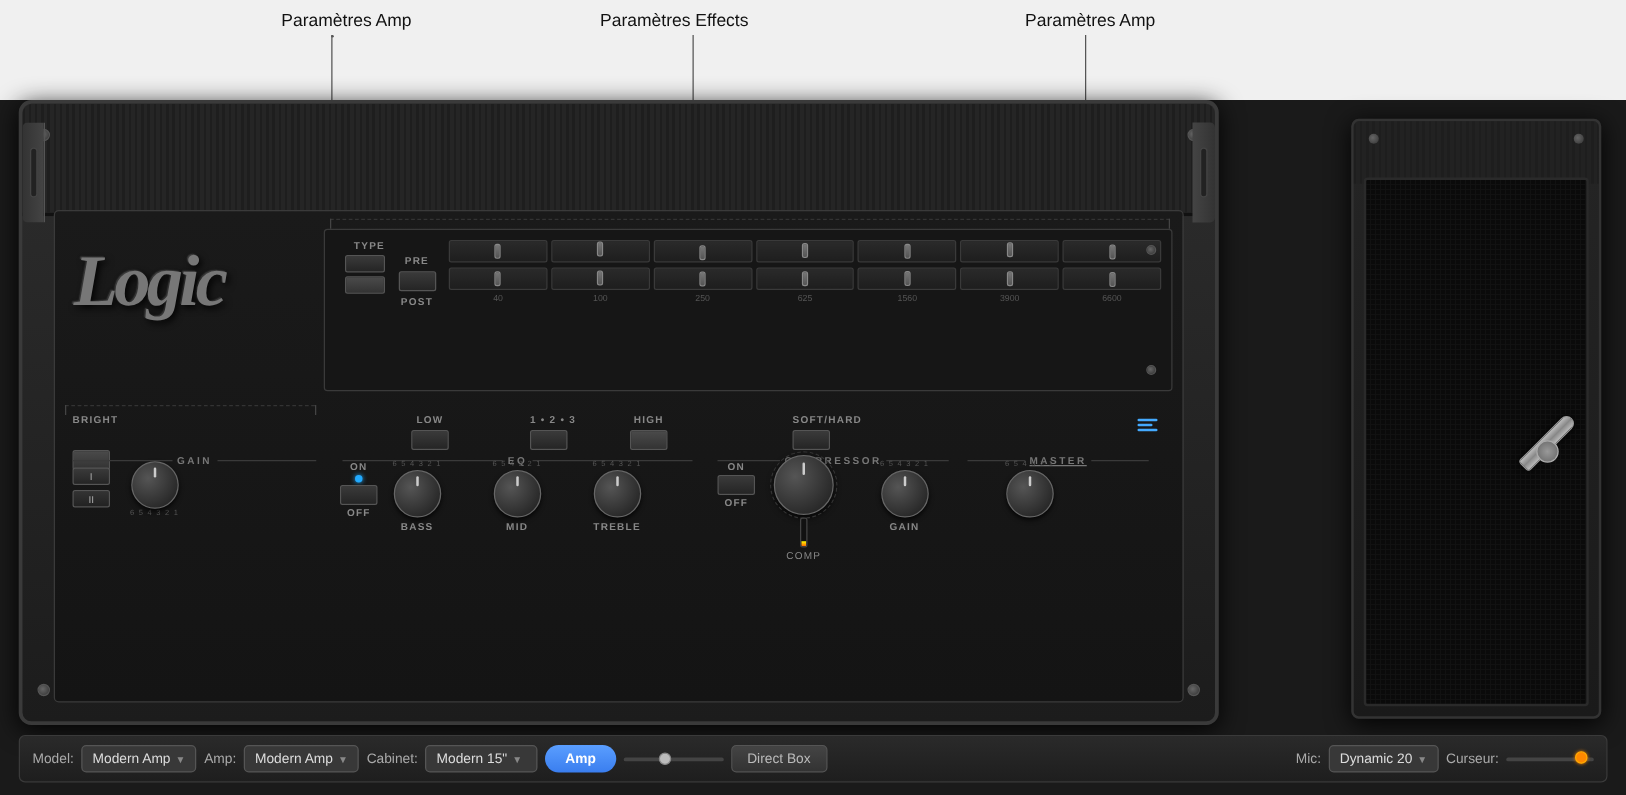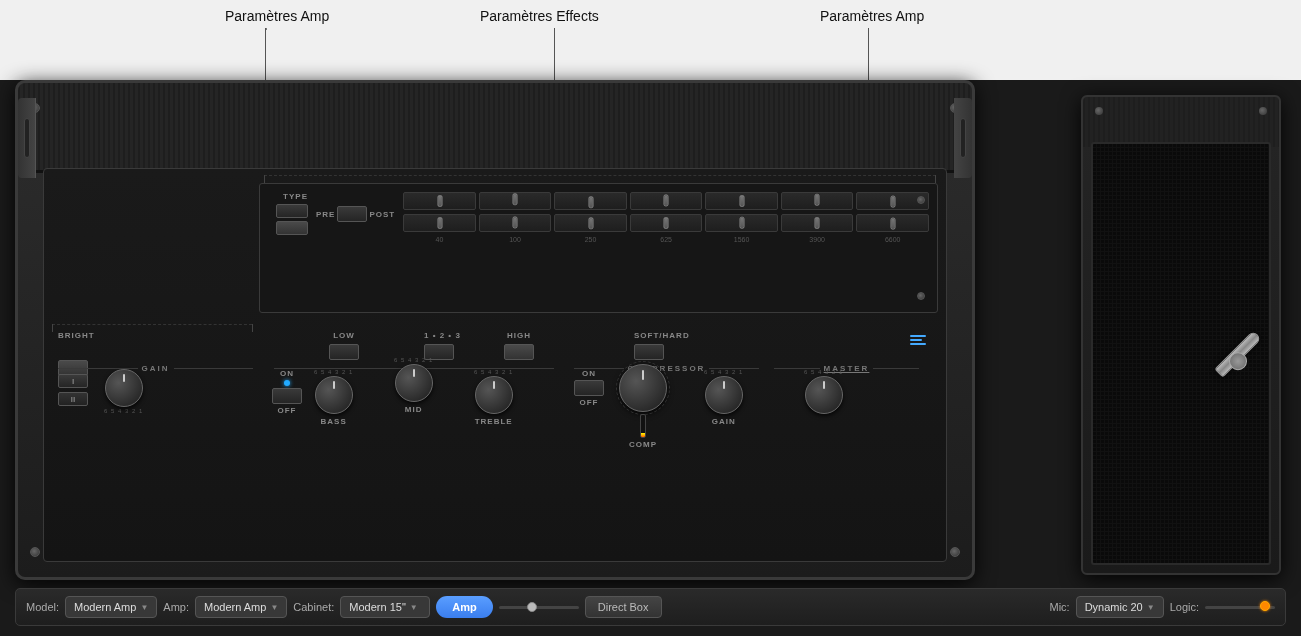--- a/index.html
+++ b/index.html
@@ -76,35 +76,38 @@
 
   <div style="position:absolute;top:15px;left:0;width:18px;height:80px;background:linear-gradient(90deg,#333,#444);border-radius:4px 0 0 4px;border-right:1px solid #555;">
     <div style="position:absolute;top:50%;left:50%;transform:translate(-50%,-50%);width:6px;height:40px;background:#222;border-radius:3px;border:1px solid #444;"></div>
   </div>
   <div style="position:absolute;top:15px;right:0;width:18px;height:80px;background:linear-gradient(90deg,#444,#333);border-radius:0 4px 4px 0;">
     <div style="position:absolute;top:50%;left:50%;transform:translate(-50%,-50%);width:6px;height:40px;background:#222;border-radius:3px;border:1px solid #444;"></div>
   </div>
 
   <div style="position:absolute;top:85px;left:25px;right:25px;bottom:15px;background:linear-gradient(180deg,#1a1a1a 0%,#141414 100%);border-radius:4px;border:1px solid #3a3a3a;">
 
+    <div style="position:absolute;top:10px;left:15px;width:200px;height:90px;display:flex;align-items:center;">
+      <span style="font-size:58px;font-weight:900;color:#777;font-style:italic;font-family:Georgia,serif;text-shadow:2px 2px 6px rgba(0,0,0,0.9),-1px -1px 1px #444;letter-spacing:-3px;">Logic</span>
+    </div>
 
     <div style="position:absolute;top:6px;left:220px;right:10px;height:1px;border-top:1px dashed #333;"></div>
     <div style="position:absolute;top:6px;left:220px;width:1px;height:8px;background:#444;"></div>
     <div style="position:absolute;top:6px;right:10px;width:1px;height:8px;background:#444;"></div>
 
     <div style="position:absolute;top:14px;left:215px;right:8px;height:130px;background:#161616;border:1px solid #3a3a3a;border-radius:3px;padding:8px;">
       <div style="display:flex;gap:8px;align-items:flex-start;">
 
         <div style="display:flex;flex-direction:column;align-items:flex-end;gap:3px;min-width:40px;">
           <span style="font-size:8px;color:#888;letter-spacing:1px;font-weight:600;">TYPE</span>
           <div style="width:32px;height:14px;background:linear-gradient(180deg,#3a3a3a,#252525);border:1px solid #555;border-radius:2px;cursor:pointer;"></div>
           <div style="width:32px;height:14px;background:linear-gradient(180deg,#4a4a4a,#333);border:1px solid #555;border-radius:2px;cursor:pointer;"></div>
         </div>
 
-        <div style="display:flex;flex-direction:row;align-items:center;gap:2px;min-width:35px;margin-top:12px;">
+        <div style="display:flex;flex-direction:column;align-items:center;gap:2px;min-width:35px;margin-top:12px;">
           <span style="font-size:8px;color:#888;letter-spacing:1px;font-weight:600;">PRE</span>
           <div style="width:30px;height:16px;background:linear-gradient(180deg,#3a3a3a,#252525);border:1px solid #555;border-radius:2px;cursor:pointer;margin:2px 0;"></div>
           <span style="font-size:8px;color:#888;letter-spacing:1px;font-weight:600;">POST</span>
         </div>
 
         <div style="flex:1;display:flex;flex-direction:column;gap:4px;">
 
           <div style="display:flex;gap:3px;height:18px;">
             <div style="flex:1;background:linear-gradient(180deg,#2a2a2a,#1e1e1e);border:1px solid #3a3a3a;border-radius:2px;position:relative;">
                 <div style="position:absolute;left:50%;top:50%;transform:translate(-50%,-50%);width:5px;height:12px;background:linear-gradient(180deg,#777,#555);border-radius:2px;border:1px solid #888;"></div>
@@ -252,21 +255,21 @@
     </div>
 
     <div style="position:absolute;top:200px;left:270px;display:flex;flex-direction:column;align-items:center;">
       <div style="font-size:6px;color:#555;margin-bottom:1px;letter-spacing:1px;">6 5 4 3 2 1</div>
       <div style="width:38px;height:38px;border-radius:50%;background:radial-gradient(circle at 35% 35%,#555,#1a1a1a);border:1px solid #666;position:relative;box-shadow:0 2px 4px rgba(0,0,0,0.8);">
         <div style="position:absolute;top:4px;left:50%;transform:translateX(-50%);width:2px;height:8px;background:#ccc;border-radius:1px;"></div>
       </div>
       <div style="font-size:8px;color:#888;letter-spacing:1px;font-weight:600;margin-top:3px;">BASS</div>
     </div>
 
-    <div style="position:absolute;top:188px;left:350px;display:flex;flex-direction:column;align-items:center;">
+    <div style="position:absolute;top:200px;left:350px;display:flex;flex-direction:column;align-items:center;">
       <div style="font-size:6px;color:#555;margin-bottom:1px;letter-spacing:1px;">6 5 4 3 2 1</div>
       <div style="width:38px;height:38px;border-radius:50%;background:radial-gradient(circle at 35% 35%,#555,#1a1a1a);border:1px solid #666;position:relative;box-shadow:0 2px 4px rgba(0,0,0,0.8);">
         <div style="position:absolute;top:4px;left:50%;transform:translateX(-50%);width:2px;height:8px;background:#ccc;border-radius:1px;"></div>
       </div>
       <div style="font-size:8px;color:#888;letter-spacing:1px;font-weight:600;margin-top:3px;">MID</div>
     </div>
 
     <div style="position:absolute;top:200px;left:430px;display:flex;flex-direction:column;align-items:center;justify-content:space-between;">
       <div style="font-size:6px;color:#555;margin-bottom:1px;letter-spacing:1px;">6 5 4 3 2 1</div>
       <div style="width:38px;height:38px;border-radius:50%;background:radial-gradient(circle at 35% 35%,#555,#1a1a1a);border:1px solid #666;position:relative;box-shadow:0 2px 4px rgba(0,0,0,0.8);">
@@ -284,21 +287,21 @@
     <div style="position:absolute;top:195px;left:575px;display:flex;flex-direction:column;align-items:center;">
       <div style="width:48px;height:48px;border-radius:50%;background:radial-gradient(circle at 35% 35%,#555,#1a1a1a);border:1px solid #666;position:relative;box-shadow:0 2px 6px rgba(0,0,0,0.9);">
         <div style="position:absolute;top:5px;left:50%;transform:translateX(-50%);width:2px;height:10px;background:#ccc;border-radius:1px;"></div>
 
         <div style="position:absolute;inset:-4px;border-radius:50%;border:1px dashed #333;"></div>
       </div>
 
       <div style="width:6px;height:24px;background:#111;border:1px solid #444;border-radius:2px;margin-top:2px;position:relative;overflow:hidden;">
         <div style="position:absolute;bottom:0;left:0;right:0;height:20%;background:linear-gradient(0deg,#f60,#ff0);"></div>
       </div>
-      <div style="font-size:8px;color:#888;letter-spacing:1px;font-weight:700;margin-top:2px;">COMP</div>
+      <div style="font-size:8px;color:#888;letter-spacing:1px;font-weight:400;margin-top:2px;">COMP</div>
     </div>
 
     <div style="position:absolute;top:200px;left:660px;display:flex;flex-direction:column;align-items:center;">
       <div style="font-size:6px;color:#555;margin-bottom:1px;letter-spacing:1px;">6 5 4 3 2 1</div>
       <div style="width:38px;height:38px;border-radius:50%;background:radial-gradient(circle at 35% 35%,#555,#1a1a1a);border:1px solid #666;position:relative;box-shadow:0 2px 4px rgba(0,0,0,0.8);">
         <div style="position:absolute;top:4px;left:50%;transform:translateX(-50%);width:2px;height:8px;background:#ccc;border-radius:1px;"></div>
       </div>
       <div style="font-size:8px;color:#888;letter-spacing:1px;font-weight:600;margin-top:3px;">GAIN</div>
     </div>
 
@@ -356,17 +359,17 @@
   <div style="height:22px;padding:0 12px;border-radius:4px;background:linear-gradient(180deg,#444,#333);color:#bbb;font-size:11px;border:1px solid #555;display:flex;align-items:center;cursor:pointer;">Direct Box</div>
 
   <div style="flex:1;"></div>
 
   <span style="font-size:11px;color:#aaa;">Mic:</span>
   <div style="height:22px;background:#383838;border:1px solid #555;border-radius:4px;color:#ddd;font-size:11px;padding:0 8px;display:flex;align-items:center;gap:4px;cursor:pointer;min-width:80px;">
     <span>Dynamic 20</span>
     <span style="font-size:8px;color:#888;">▼</span>
   </div>
 
-  <span style="font-size:11px;color:#aaa;">Logic:</span>
+  <span style="font-size:11px;color:#aaa;">Curseur:</span>
   <div style="width:70px;height:3px;background:#444;border-radius:2px;position:relative;cursor:pointer;">
     <div style="position:absolute;right:5px;top:-5px;width:10px;height:10px;background:#f80;border-radius:50%;border:1px solid #fa0;box-shadow:0 0 3px #f80;"></div>
   </div>
 </div>
 
 </body></html>

